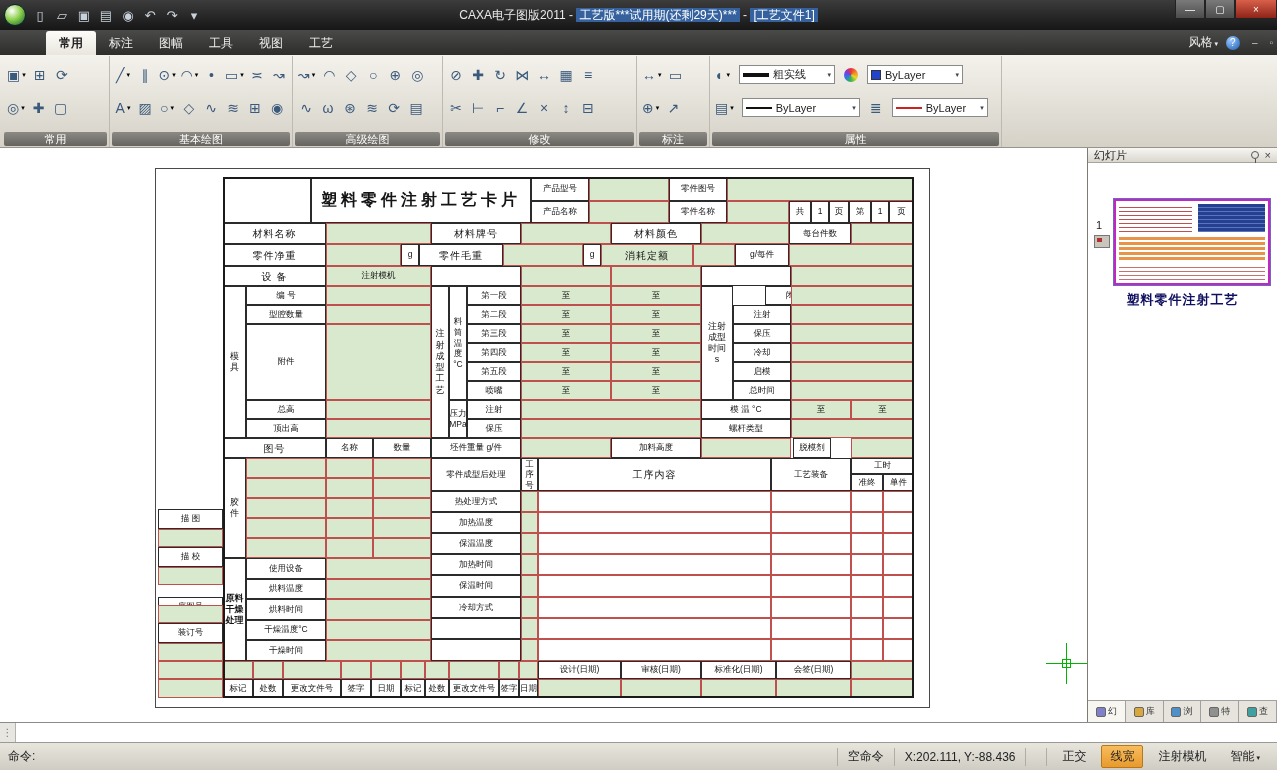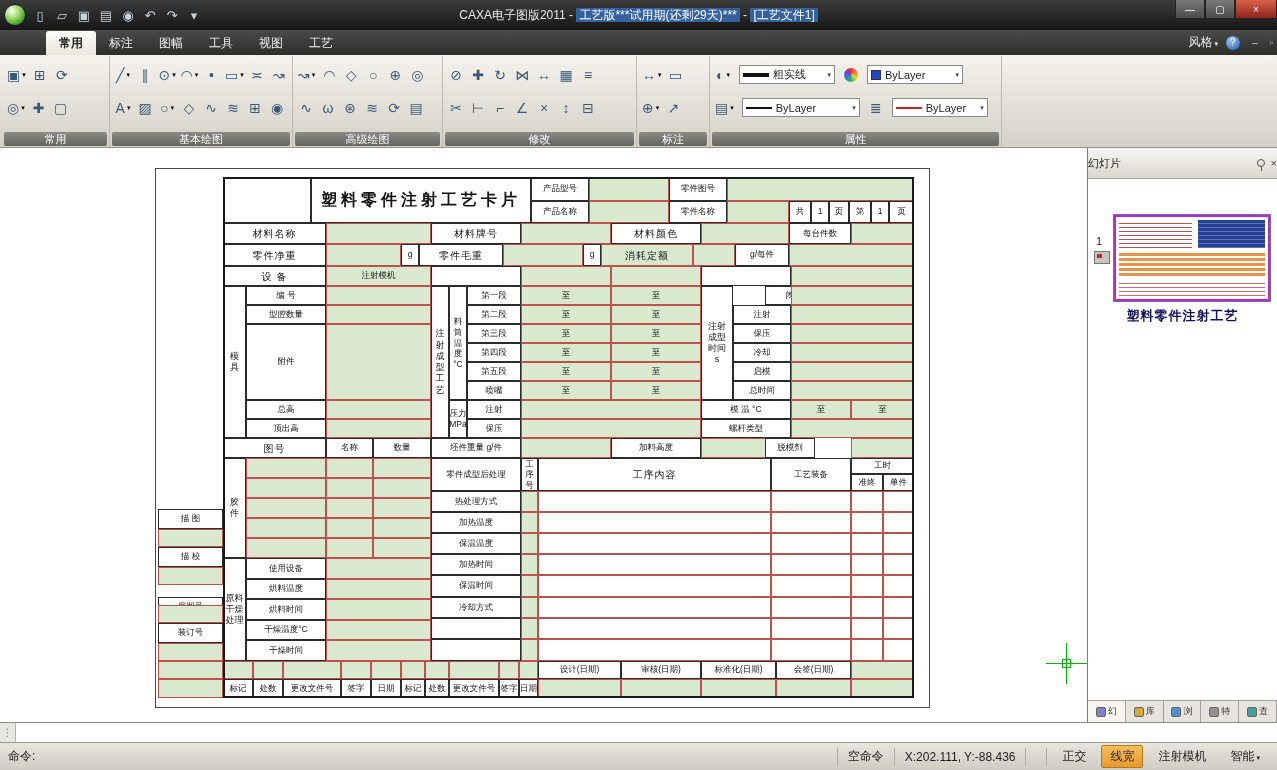--- a/index.html
+++ b/index.html
@@ -53,22 +53,22 @@
   .cell.green{background:#d8e9cd;border-color:#c0504d}
   .cell.red{border-color:#c0504d}
   .cell.small{font-size:8.5px;letter-spacing:0}
   .cell.cardtitle{font-size:16px;font-weight:bold;letter-spacing:4px}
   .cell.frame{background:transparent;border:2px solid #1a1a1a;pointer-events:none}
   
   .ch{position:absolute;background:#00b400}
   #ch-box{position:absolute;width:9px;height:9px;border:1px solid #00b400;background:transparent}
   
   #panel{width:190px;display:flex;flex-direction:column;background:#fff;border-left:1px solid #7e7b74}
-  .phead{height:31px;background:linear-gradient(#f7f6f2,#dad7cf);border-bottom:1px solid #a8a59d;display:flex;align-items:center;
-         font-size:11px;color:#222;padding:0 0}
+  .phead{height:15px;background:linear-gradient(#f7f6f2,#dad7cf);border-bottom:1px solid #a8a59d;display:flex;align-items:center;
+         font-size:11px;color:#222;padding:0 6px}
   .phead-icons{margin-left:auto;display:flex;align-items:center;gap:6px}
   .pinicon{width:8px;height:8px;border:1px solid #555;border-radius:50%;position:relative}
   .pinicon::after{content:"";position:absolute;left:3px;top:7px;width:1px;height:4px;background:#555}
   .xicon{font-size:11px;color:#444}
   .pbody{flex:1;position:relative;background:#fff}
   .slide-num{position:absolute;left:8px;top:56px;font-size:11px;color:#222}
   .slide-doc-icon{position:absolute;left:6px;top:72px;width:16px;height:13px;background:#c9c5bc;border:1px solid #777}
   .slide-doc-icon::after{content:"";position:absolute;left:2px;top:2px;width:5px;height:4px;background:#b03030}
   .thumb{position:absolute;left:26px;top:36px;width:156px;height:86px;background:#fff;border:2px solid #c028c0;outline:1px solid #6a6ac0;cursor:pointer}
   .th-tr{position:absolute;right:3px;top:3px;width:44%;height:34%;background:repeating-linear-gradient(#24408f 0 3px,#5a74c0 3px 4px)}
@@ -489,21 +489,21 @@
         <div class="cell green small" style="left: 695px; top: 231px; width: 63px; height: 19px;">至</div>
         <div class="cell small" style="left: 545px; top: 250px; width: 90px; height: 19px;">螺杆类型</div>
         <div class="cell green" style="left: 635px; top: 250px; width: 123px; height: 19px;"></div>
         <div class="cell" style="left: 67px; top: 269px; width: 103px; height: 20px;">图号</div>
         <div class="cell small" style="left: 170px; top: 269px; width: 47px; height: 20px;">名称</div>
         <div class="cell small" style="left: 217px; top: 269px; width: 58px; height: 20px;">数量</div>
         <div class="cell small" style="left: 275px; top: 269px; width: 90px; height: 20px;">坯件重量 g/件</div>
         <div class="cell green" style="left: 365px; top: 269px; width: 90px; height: 20px;"></div>
         <div class="cell small" style="left: 455px; top: 269px; width: 90px; height: 20px;">加料高度</div>
         <div class="cell green" style="left: 545px; top: 269px; width: 90px; height: 20px;"></div>
-        <div class="cell small" style="left: 609px; top: 269px; width: 50px; height: 20px;">脱模剂</div>
+        <div class="cell small" style="left: 637px; top: 269px; width: 38px; height: 20px;">脱模剂</div>
         <div class="cell green" style="left: 695px; top: 269px; width: 63px; height: 20px;"></div>
         <div class="cell vert" style="left: 67px; top: 289px; width: 23px; height: 100px;">胶
 件</div>
         <div class="cell green" style="left: 90px; top: 289px; width: 80px; height: 20px;"></div>
         <div class="cell green" style="left: 170px; top: 289px; width: 47px; height: 20px;"></div>
         <div class="cell green" style="left: 217px; top: 289px; width: 58px; height: 20px;"></div>
         <div class="cell green" style="left: 90px; top: 309px; width: 80px; height: 20px;"></div>
         <div class="cell green" style="left: 170px; top: 309px; width: 47px; height: 20px;"></div>
         <div class="cell green" style="left: 217px; top: 309px; width: 58px; height: 20px;"></div>
         <div class="cell green" style="left: 90px; top: 329px; width: 80px; height: 20px;"></div>
@@ -565,21 +565,21 @@
         <div class="cell red" style="left: 382px; top: 449px; width: 233px; height: 21px;"></div>
         <div class="cell red" style="left: 615px; top: 449px; width: 80px; height: 21px;"></div>
         <div class="cell red" style="left: 695px; top: 449px; width: 32px; height: 21px;"></div>
         <div class="cell red" style="left: 727px; top: 449px; width: 31px; height: 21px;"></div>
         <div class="cell small" style="left: 275px; top: 470px; width: 90px; height: 22px;"></div>
         <div class="cell green" style="left: 365px; top: 470px; width: 17px; height: 22px;"></div>
         <div class="cell red" style="left: 382px; top: 470px; width: 233px; height: 22px;"></div>
         <div class="cell red" style="left: 615px; top: 470px; width: 80px; height: 22px;"></div>
         <div class="cell red" style="left: 695px; top: 470px; width: 32px; height: 22px;"></div>
         <div class="cell red" style="left: 727px; top: 470px; width: 31px; height: 22px;"></div>
-        <div class="cell vert" style="left: 67px; top: 389px; width: 23px; height: 103px;">原料
+        <div class="cell vert" style="left: 67px; top: 389px; width: 23px; height: 103px; font-weight: bold;">原料
 干燥
 处理</div>
         <div class="cell small" style="left: 90px; top: 389px; width: 80px; height: 21px;">使用设备</div>
         <div class="cell green" style="left: 170px; top: 389px; width: 105px; height: 21px;"></div>
         <div class="cell small" style="left: 90px; top: 410px; width: 80px; height: 20px;">烘料温度</div>
         <div class="cell green" style="left: 170px; top: 410px; width: 105px; height: 20px;"></div>
         <div class="cell small" style="left: 90px; top: 430px; width: 80px; height: 21px;">烘料时间</div>
         <div class="cell green" style="left: 170px; top: 430px; width: 105px; height: 21px;"></div>
         <div class="cell small" style="left: 90px; top: 451px; width: 80px; height: 20px;">干燥温度°C</div>
         <div class="cell green" style="left: 170px; top: 451px; width: 105px; height: 20px;"></div>

